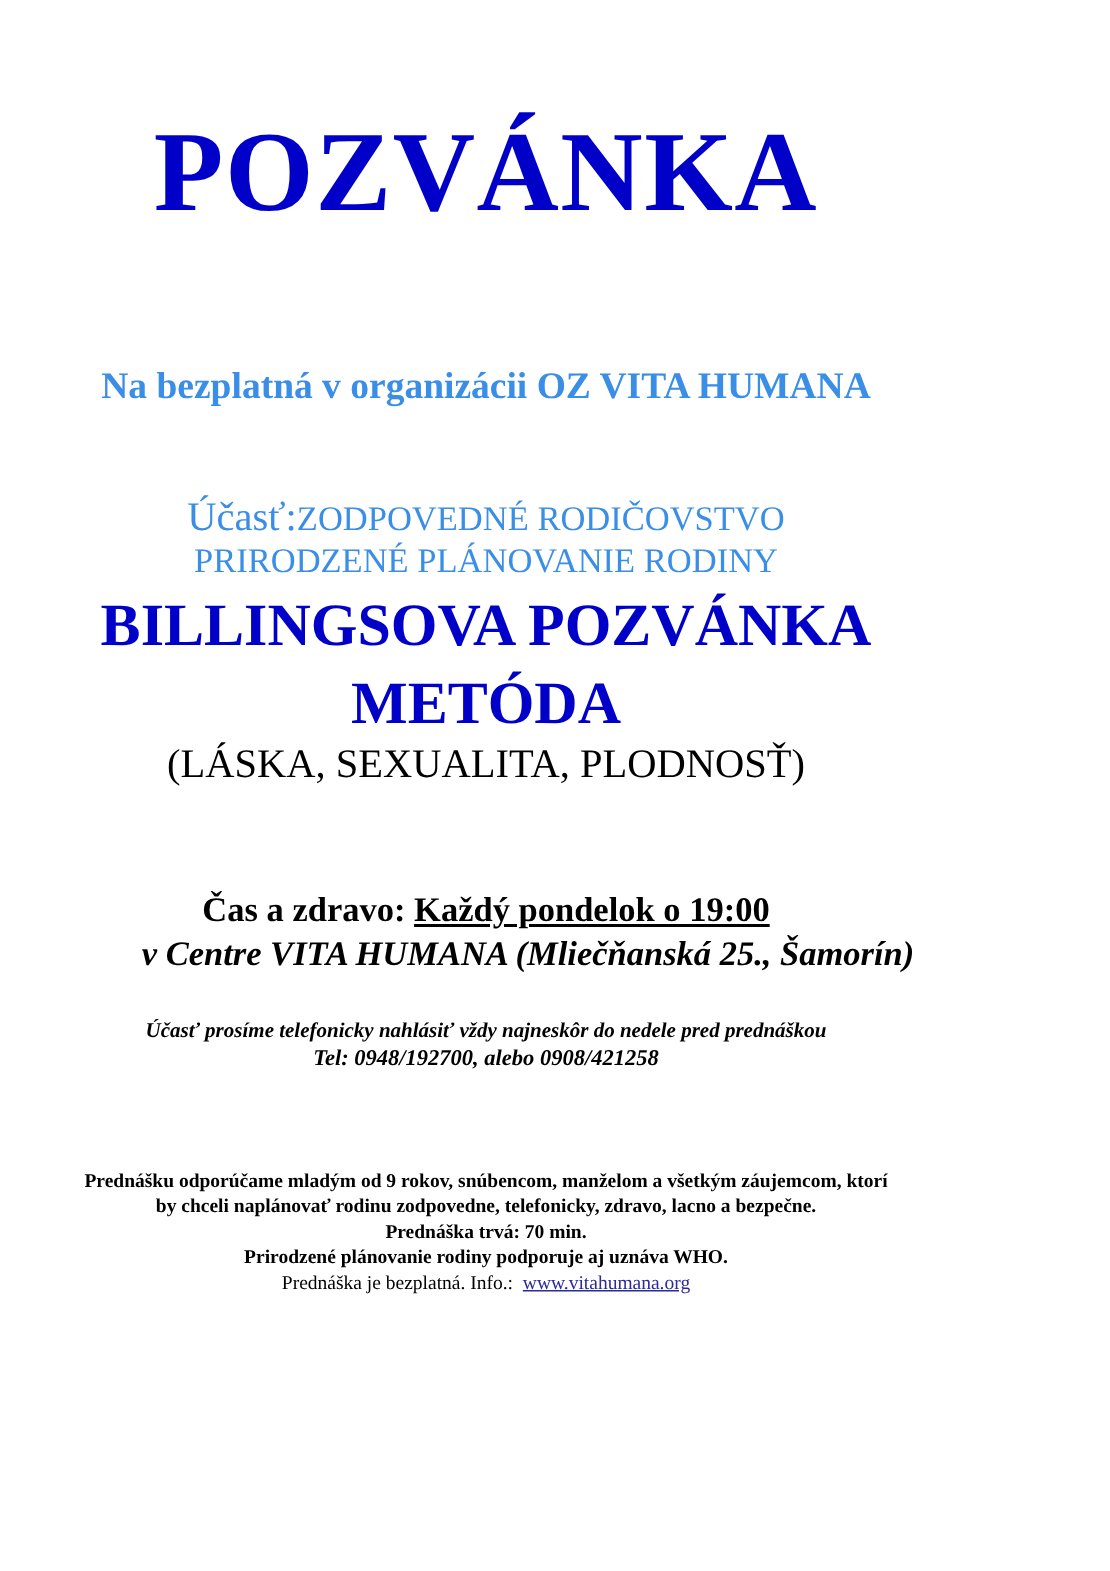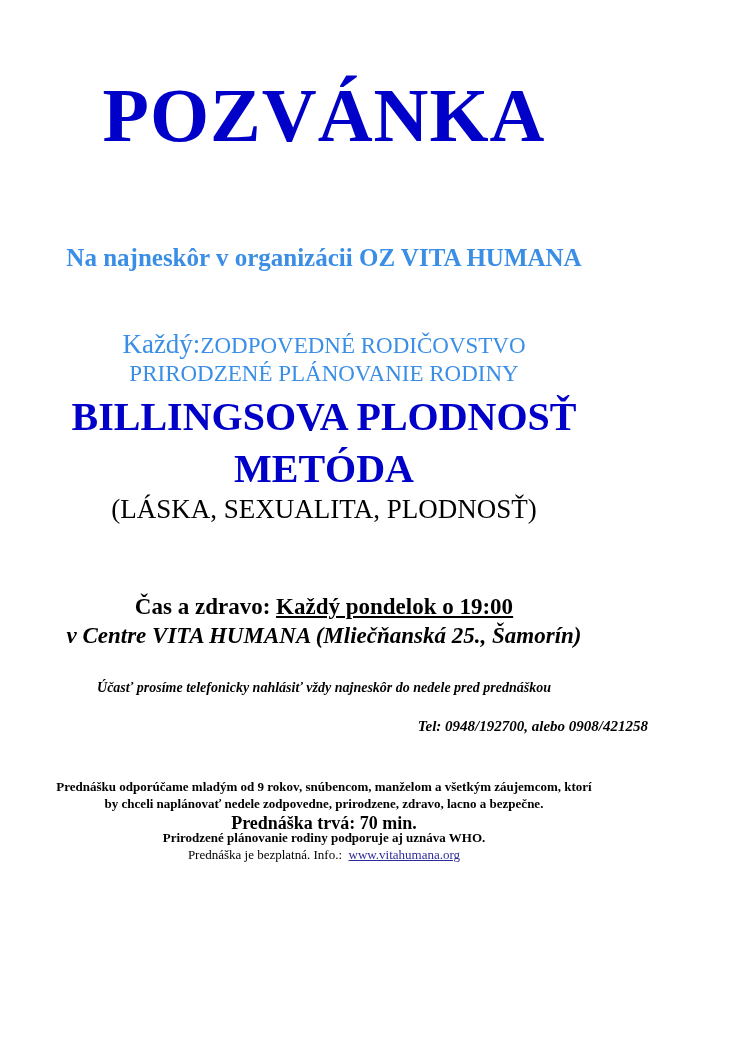--- a/index.html
+++ b/index.html
@@ -10,54 +10,54 @@
   .org { top: 244px; font-size: 25px; font-weight: bold; color: #3a8ee6; }
   .tema { top: 329px; font-size: 27px; color: #3a8ee6; }
   .tema .small { font-size: 23px; margin-top: 33px; }
   .sub { top: 361px; font-size: 23px; color: #3a8ee6; }
   .big { font-size: 40px; font-weight: bold; color: #0000c8; }
   .big1 { top: 393px; }
   .big2 { top: 445px; }
   .paren { top: 494px; font-size: 27px; color: #000000; }
   .cas { top: 594px; font-size: 23px; font-weight: bold; color: #000; }
   .cas u { text-decoration: underline; }
-  .centre { top: 623px; font-size: 23px; font-weight: bold; font-style: italic; color: #000; }
+  .centre { top: 623px; font-size: 23px; font-weight: bold; font-style: italic; color: #000; padding-left: 28px; }
   .ucast { top: 680px; font-size: 14px; font-weight: bold; font-style: italic; }
-  .tel { top: 718px; font-size: 15px; font-weight: bold; font-style: italic; text-align: right; }
+  .tel { top: 698px; font-size: 15px; font-weight: bold; font-style: italic; }
   .p1 { top: 779px; font-size: 13px; font-weight: bold; }
   .p2 { top: 796px; font-size: 13px; font-weight: bold; }
-  .p3 { top: 813px; font-size: 18px; font-weight: bold; }
+  .p3 { top: 813px; font-size: 13px; font-weight: bold; }
   .p4 { top: 830px; font-size: 13px; font-weight: bold; }
   .p5 { top: 847px; font-size: 13px; }
   .link { color: #2b2b9a; text-decoration: underline; }
 </style>
 </head>
 <body>
 
 <div class="line title">POZVÁNKA</div>
 
-<div class="line org">Na najneskôr v organizácii OZ VITA HUMANA</div>
+<div class="line org">Na bezplatná v organizácii OZ VITA HUMANA</div>
 
 <div class="line tema">
-  <span>Každý:</span><span class="small">ZODPOVEDNÉ RODIČOVSTVO</span>
+  <span>Účasť:</span><span class="small">ZODPOVEDNÉ RODIČOVSTVO</span>
 </div>
 <div class="line sub">PRIRODZENÉ PLÁNOVANIE RODINY</div>
 
-<div class="line big big1">BILLINGSOVA PLODNOSŤ</div>
+<div class="line big big1">BILLINGSOVA POZVÁNKA</div>
 <div class="line big big2">METÓDA</div>
 
 <div class="line paren">(LÁSKA, SEXUALITA, PLODNOSŤ)</div>
 
 <div class="line cas">
   <span>Čas a zdravo: </span><u>Každý pondelok o 19:00</u>
 </div>
 <div class="line centre">v Centre VITA HUMANA (Mliečňanská 25., Šamorín)</div>
 
 <div class="line ucast">Účasť prosíme telefonicky nahlásiť vždy najneskôr do nedele pred prednáškou</div>
 <div class="line tel">Tel: 0948/192700, alebo 0908/421258</div>
 
 <div class="line p1">Prednášku odporúčame mladým od 9 rokov, snúbencom, manželom a všetkým záujemcom, ktorí</div>
-<div class="line p2">by chceli naplánovať nedele zodpovedne, prirodzene, zdravo, lacno a bezpečne.</div>
+<div class="line p2">by chceli naplánovať rodinu zodpovedne, telefonicky, zdravo, lacno a bezpečne.</div>
 <div class="line p3">Prednáška trvá: 70 min.</div>
 <div class="line p4">Prirodzené plánovanie rodiny podporuje aj uznáva WHO.</div>
 <div class="line p5">
   <span style="white-space:pre">Prednáška je bezplatná. Info.:  </span><a class="link">www.vitahumana.org</a>
 </div>
 
 </body></html>

